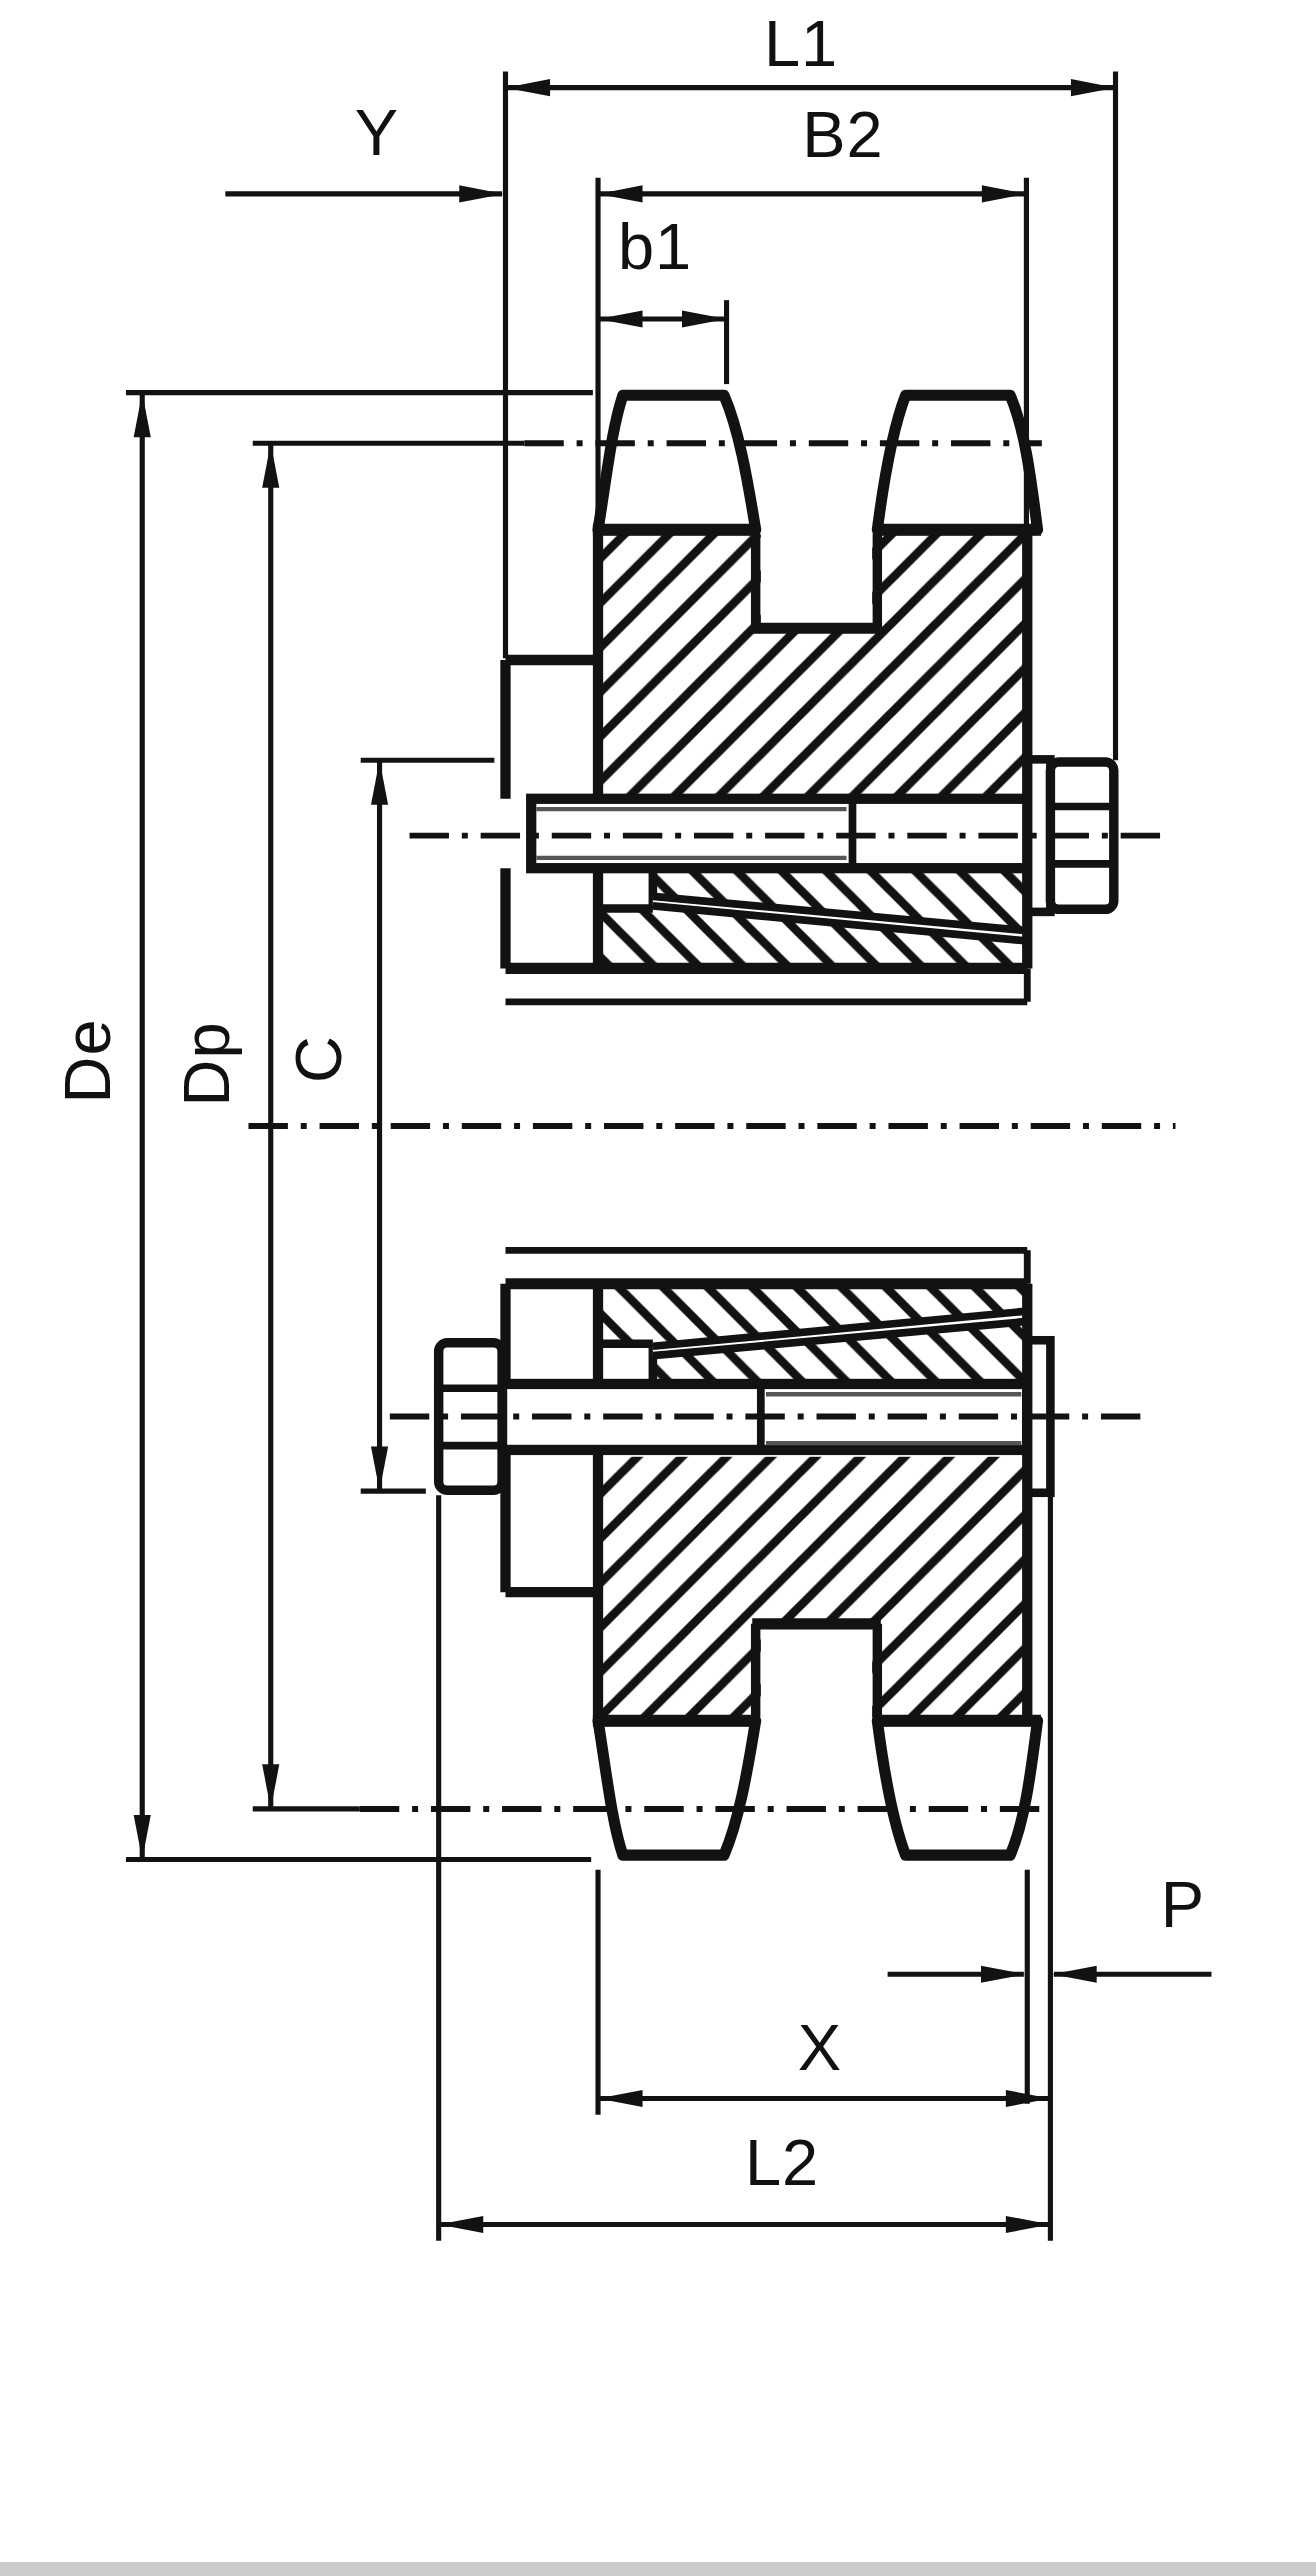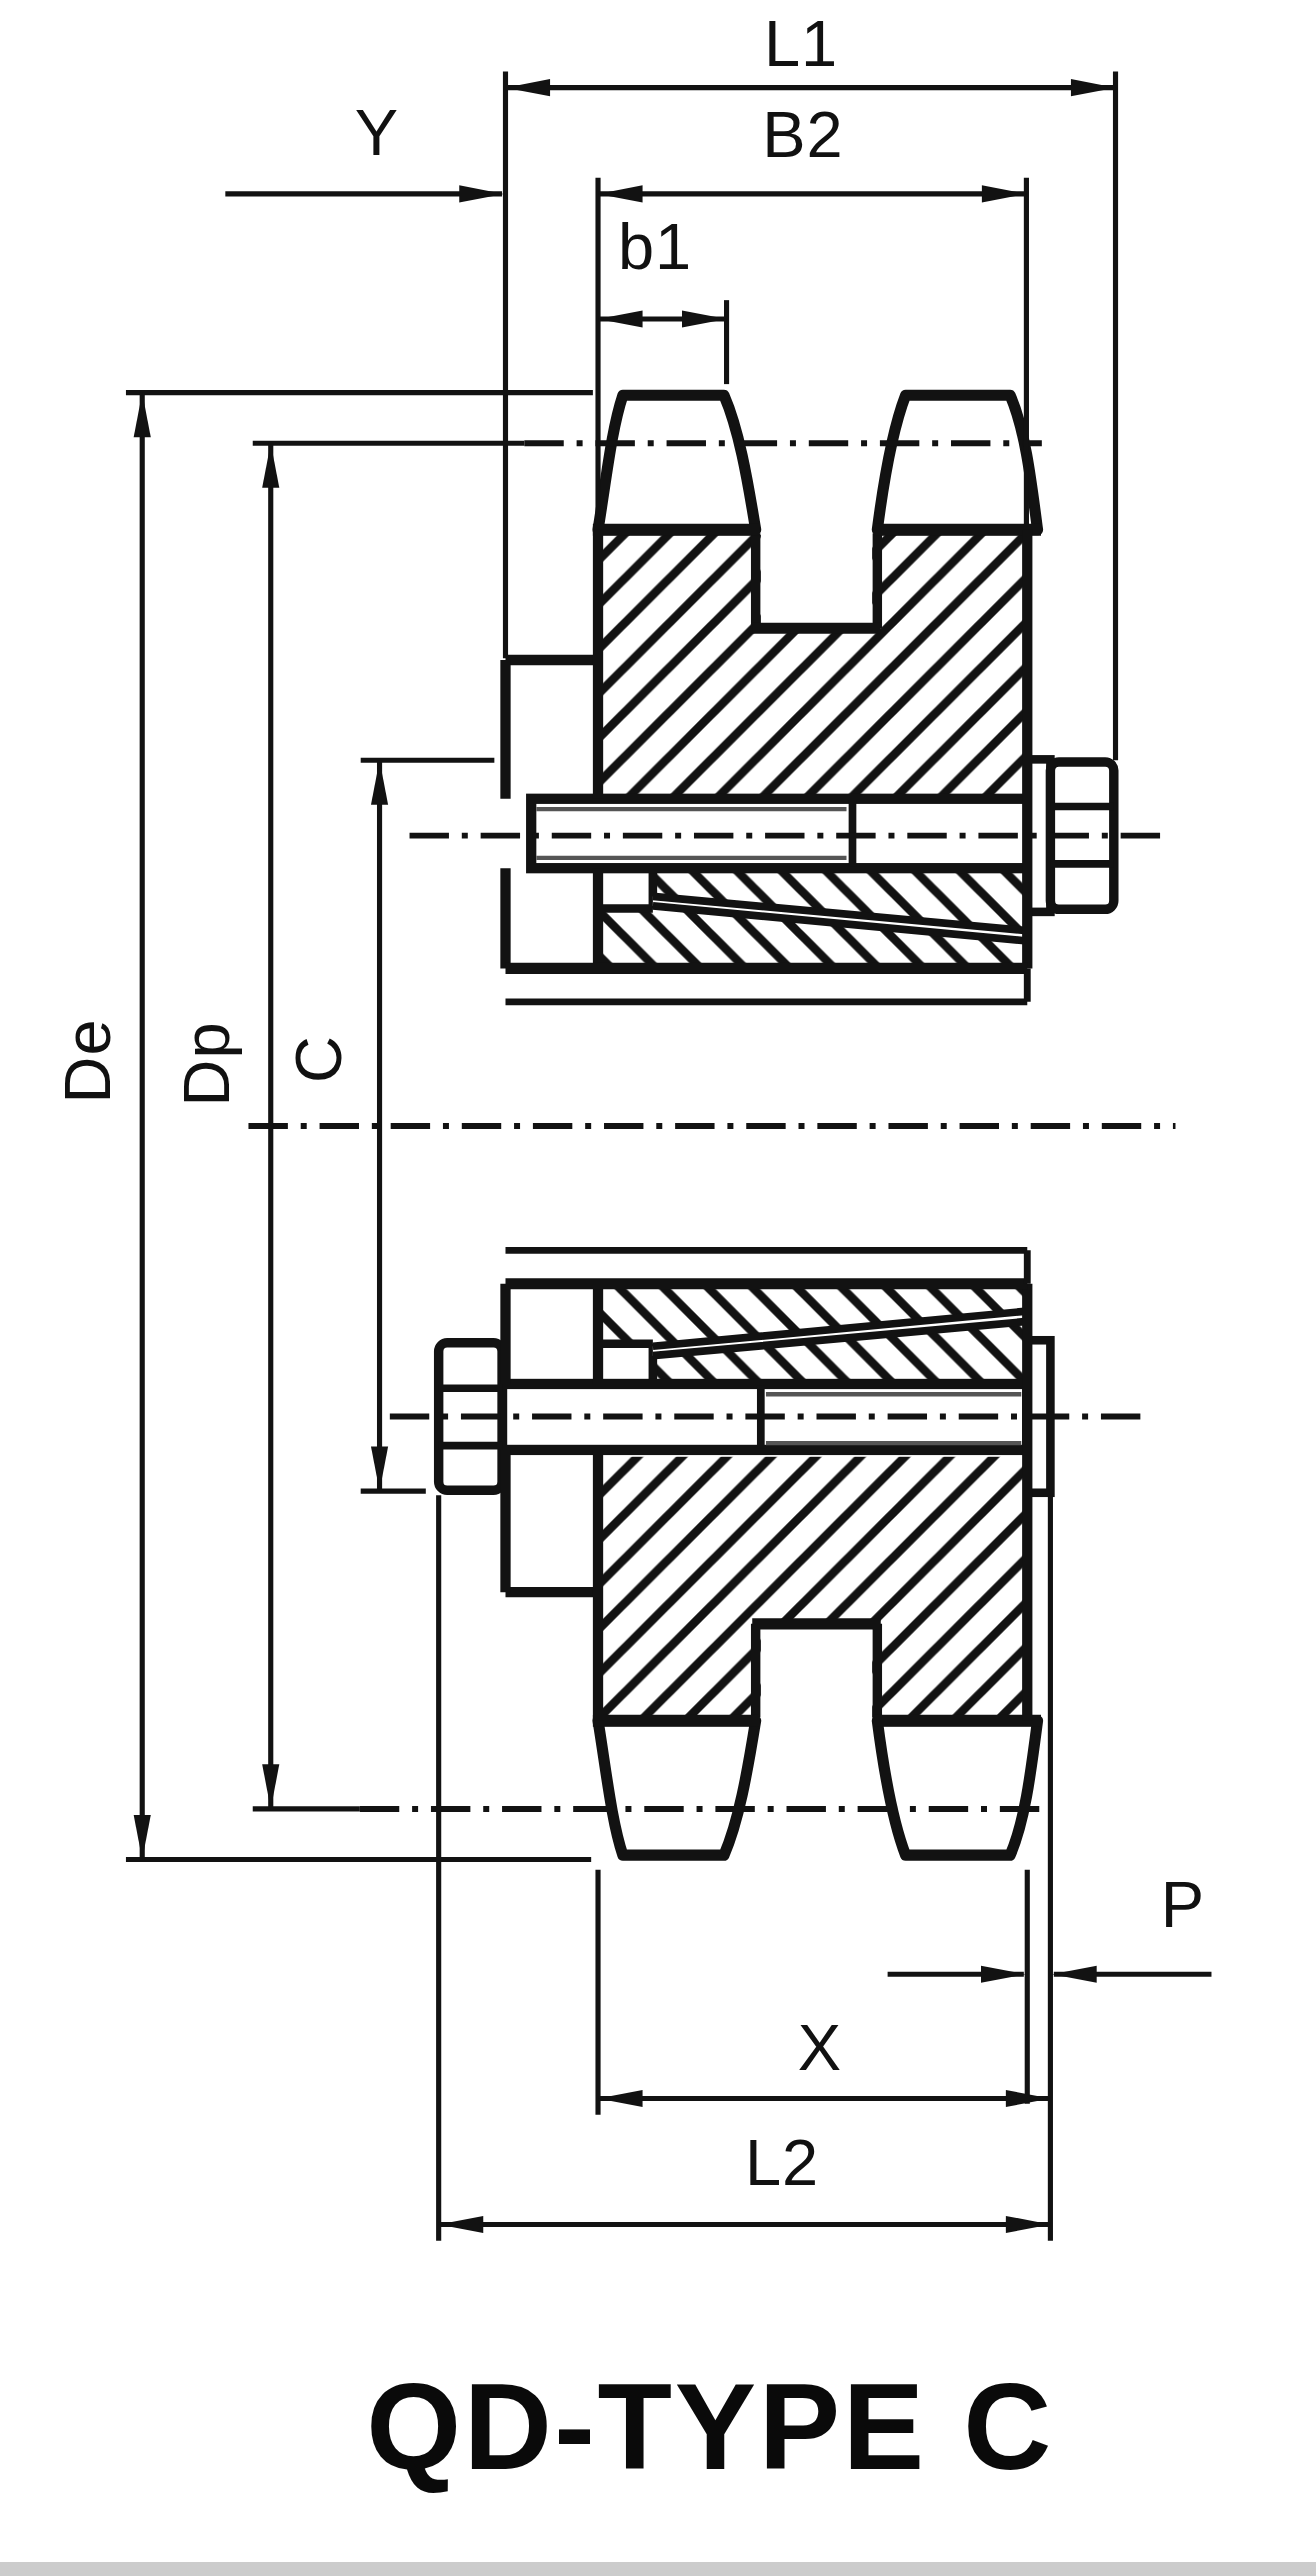--- a/index.html
+++ b/index.html
@@ -168,27 +168,26 @@
         <line x1="263" y1="226" x2="586" y2="226" stroke="#121212" stroke-width="6"></line>
         <polygon points="588,226 536,236 536,216" fill="#121212"></polygon>
         <line x1="1036" y1="2304" x2="1195" y2="2304" stroke="#121212" stroke-width="6"></line>
         <polygon points="1197,2304 1145,2314 1145,2294" fill="#121212"></polygon>
         <line x1="1230" y1="2304" x2="1414" y2="2304" stroke="#121212" stroke-width="6"></line>
         <polygon points="1228,2304 1280,2294 1280,2314" fill="#121212"></polygon>
       </g>
   </svg>
 
   <div class="dim-label" style="left:801px;top:43px">L1</div>
-  <div class="dim-label" style="left:803px;top:134px">B2</div>
+  <div class="dim-label" style="left:843px;top:134px">B2</div>
   <div class="dim-label" style="left:655px;top:246px">b1</div>
   <div class="dim-label" style="left:377px;top:132px">Y</div>
   <div class="dim-label rot" style="left:87px;top:1061px">De</div>
   <div class="dim-label rot" style="left:206px;top:1064px">Dp</div>
   <div class="dim-label rot" style="left:318px;top:1059px">C</div>
   <div class="dim-label" style="left:1183px;top:1904px">P</div>
   <div class="dim-label" style="left:820px;top:2047px">X</div>
   <div class="dim-label" style="left:782px;top:2162px">L2</div>
 
-  <div class="title-label" style="left:710px;top:2427px">QD-TYPE C</div>
 
   <div class="footer-bar" style="background: rgb(204, 204, 204);"></div>
 </div>
 
 
 </body></html>

